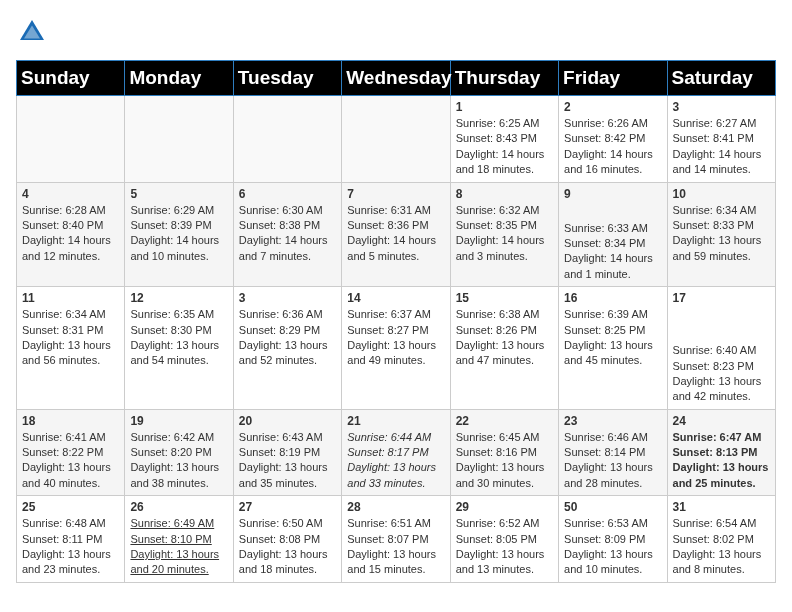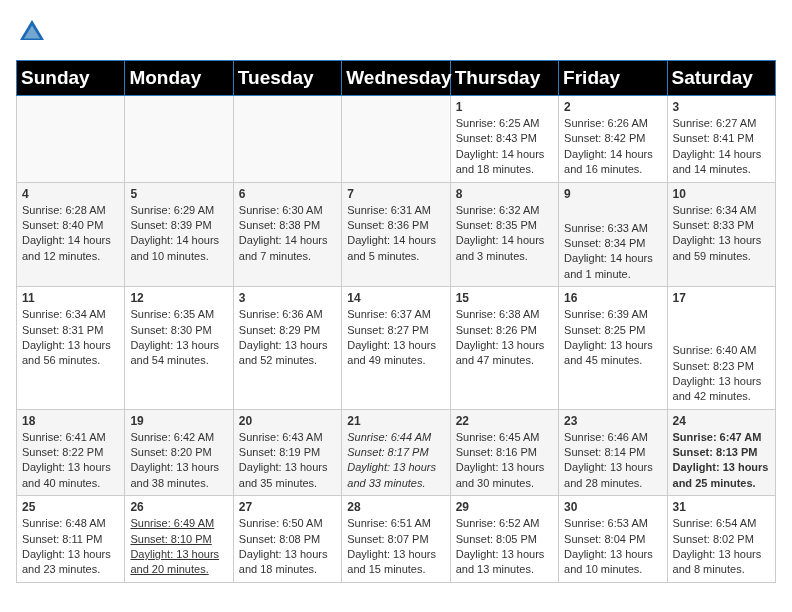--- a/index.html
+++ b/index.html
@@ -336,23 +336,23 @@
 and 15 minutes.</div>
         </td>
         <td>
           <span class="day-num">29</span>
           <div class="cell-info" style="white-space: pre-line;">Sunrise: 6:52 AM
 Sunset: 8:05 PM
 Daylight: 13 hours
 and 13 minutes.</div>
         </td>
         <td>
-          <span class="day-num">30</span>
+          <span class="day-num">50</span>
           <div class="cell-info" style="white-space: pre-line;">Sunrise: 6:53 AM
-Sunset: 8:04 PM
+Sunset: 8:09 PM
 Daylight: 13 hours
 and 10 minutes.</div>
         </td>
         <td>
           <span class="day-num">31</span>
           <div class="cell-info" style="white-space: pre-line;">Sunrise: 6:54 AM
 Sunset: 8:02 PM
 Daylight: 13 hours
 and 8 minutes.</div>
         </td>

